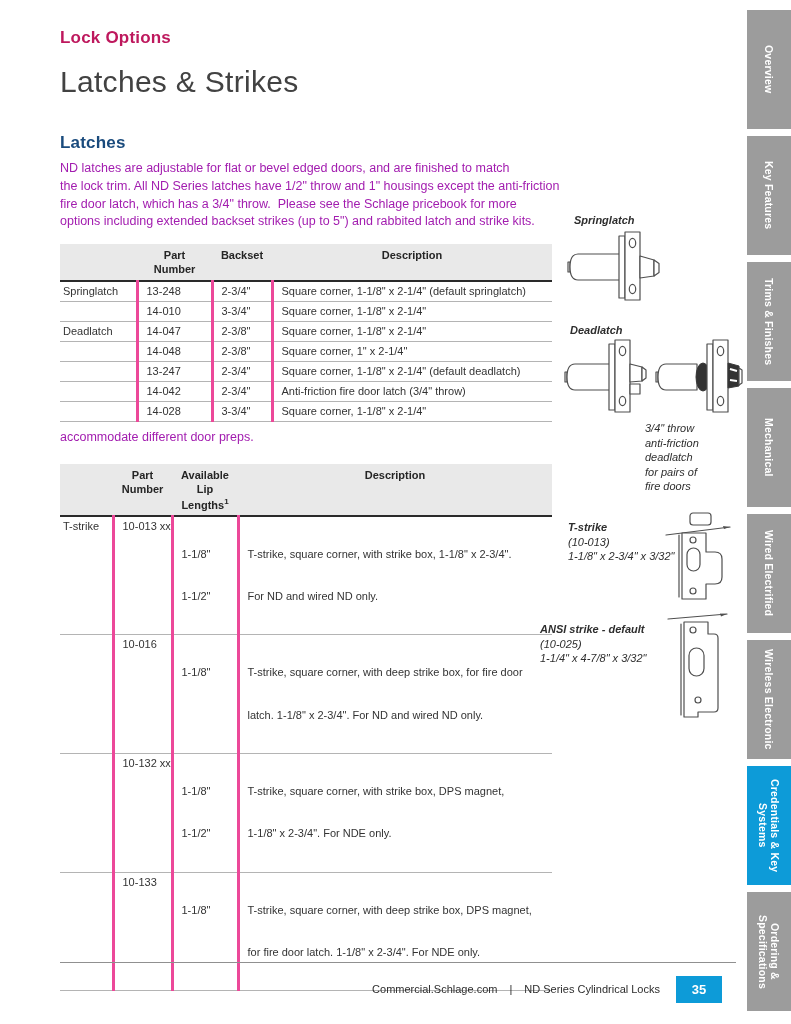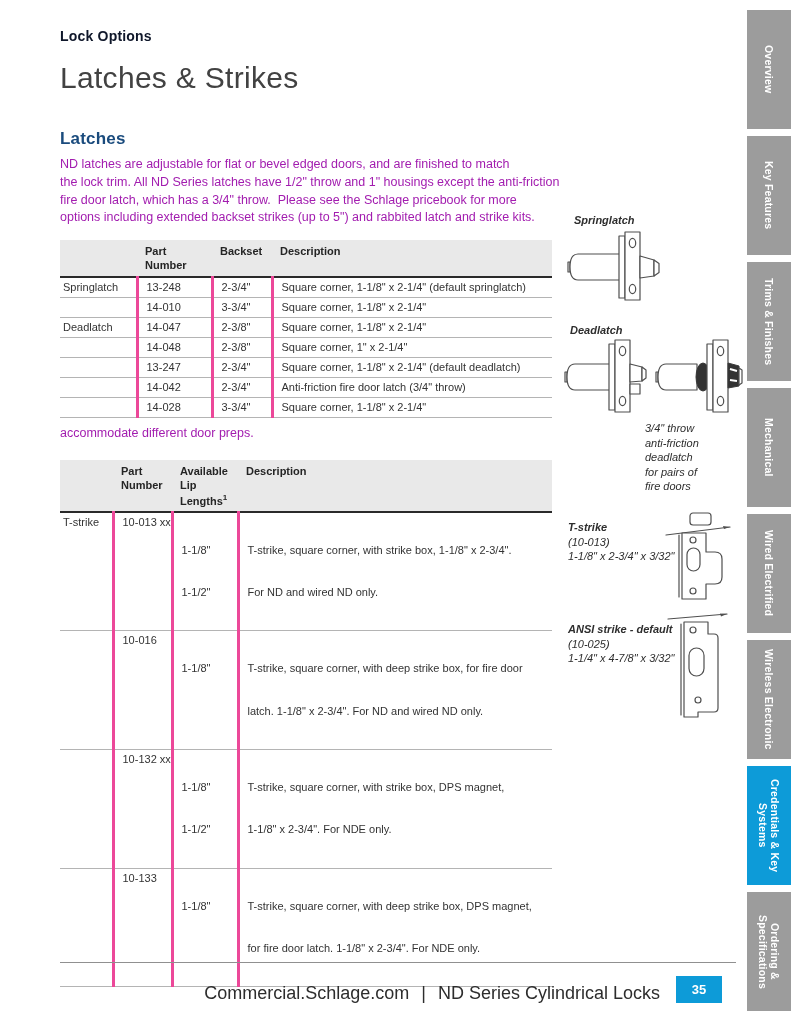--- a/index.html
+++ b/index.html
@@ -3,32 +3,32 @@
 <meta charset="utf-8">
 <style>
   html,body { margin:0; padding:0; }
   body {
     width:791px; height:1024px; position:relative; overflow:hidden;
     background:#ffffff; font-family:"Liberation Sans", sans-serif;
     -webkit-font-smoothing:antialiased;
   }
   
   .content { position:absolute; left:60px; top:28px; width:494px; }
-  .eyebrow { font-size:14px; font-weight:bold; color:#0f172a; letter-spacing:.2px; }
+  .eyebrow { font-size:17px; font-weight:bold; color:#be185d; letter-spacing:.2px; }
   .doc-title { margin-top:17px; font-size:30px; font-weight:400; color:#424242; letter-spacing:.3px; }
   .section-h { font-size:17px; font-weight:bold; color:#1a4b7d; letter-spacing:.2px; }
   .h-latches { margin-top:34px; }
   .h-strikes { margin-top:31px; }
   .para { margin-top:7px; }
   .para-line { font-size:12.5px; line-height:17.8px; color:#a21caf; white-space:pre; }
   
   table { border-collapse:collapse; table-layout:fixed; margin-top:13px; }
   .t1 { width:492px; } .t2 { width:492px; margin-top:17px; }
   th {
-    background:#e9e9e9; text-align:left; vertical-align:top;
+    background:#e9e9e9; text-align:center; vertical-align:top;
     font-size:11px; font-weight:bold; color:#252525;
     padding:4px 8px 3px 8px; border-bottom:2px solid #2a2a2a; line-height:1.3;
   }
   td {
     font-size:11px; color:#333; vertical-align:top;
     padding:2px 8px 3px 8px; border-bottom:1px solid #b4b4b4; line-height:1.28;
     white-space:pre;
   }
   th:first-child, td:first-child { padding-left:3px; }
   td + td { border-left:3px solid #ec4899;margin-top:44px; }
@@ -51,21 +51,21 @@
     width:44px; height:119px; margin-bottom:7px; background:#9c9c9c;
     display:flex; align-items:center; justify-content:center; cursor:pointer;
   }
   .tab.active { background:#0d9bd8; }
   .tab span {
     writing-mode:vertical-rl; text-align:center; max-height:112px;
     font-size:10.5px; font-weight:bold; color:#ffffff; letter-spacing:.2px; line-height:1.18;
   }
   
   .footer-rule { position:absolute; left:60px; top:962px; width:676px; height:1px; background:#909090; }
-  .footer-text { position:absolute; left:60px; top:983px; width:600px; text-align:right; font-size:18px; color:#2d2d2d; }
+  .footer-text { position:absolute; left:60px; top:983px; width:600px; text-align:right; font-size:11px; color:#2d2d2d; }
   .footer-sep { padding:0 12px; color:#2d2d2d; }
   .page-box {
     position:absolute; left:676px; top:976px; width:46px; height:27px; background:#0d9bd8;
     display:flex; align-items:center; justify-content:center;
     color:#fff; font-size:13px; font-weight:bold;
   }
   .lineart { stroke:#4f4f4f; stroke-width:1.2; fill:#ffffff; stroke-linejoin:round; stroke-linecap:round; }
   .lineart-dark { stroke:#3a3a3a; stroke-width:1; fill:#333333; stroke-linejoin:round; }
 </style>
 </head>
@@ -279,21 +279,21 @@
     <path class="lineart" fill="none" d="M6,23 L70,15"></path>
     <path d="M70,15 l-7,-1 l1,3 z" fill="#4f4f4f"></path>
     <path class="lineart" d="M22,21 H46 V40 H55 Q62,40 62,47 V65 Q62,72 55,72 H46 V87 H22 Z"></path>
     <path class="lineart" fill="none" d="M19,23 L19,85"></path>
     <rect class="lineart" x="27" y="36" width="13" height="23" rx="6.5"></rect>
     <circle class="lineart" cx="33" cy="28" r="3"></circle>
     <circle class="lineart" cx="33" cy="79" r="3"></circle>
   </svg>
 </div>
 
-<div class="fig-text" style="left:568px; top:622px;">
+<div class="fig-text" style="left:540px; top:622px;">
   <div class="fig-name">ANSI strike - default</div>
   <div>(10-025)</div>
   <div>1-1/4" x 4-7/8" x 3/32"</div>
 </div>
 <div class="fig" style="left:664px; top:610px;">
   <svg width="70" height="108" viewBox="0 0 70 108">
     <path class="lineart" fill="none" d="M4,9 L63,4"></path>
     <path d="M63,4 l-7,-0.5 l1,3 z" fill="#4f4f4f"></path>
     <path class="lineart" d="M20,12 H44 V24 H50 Q54,24 54,28 V98 Q54,102 50,102 H34 V107 H20 Z"></path>
     <path class="lineart" fill="none" d="M17,14 L17,105"></path>

